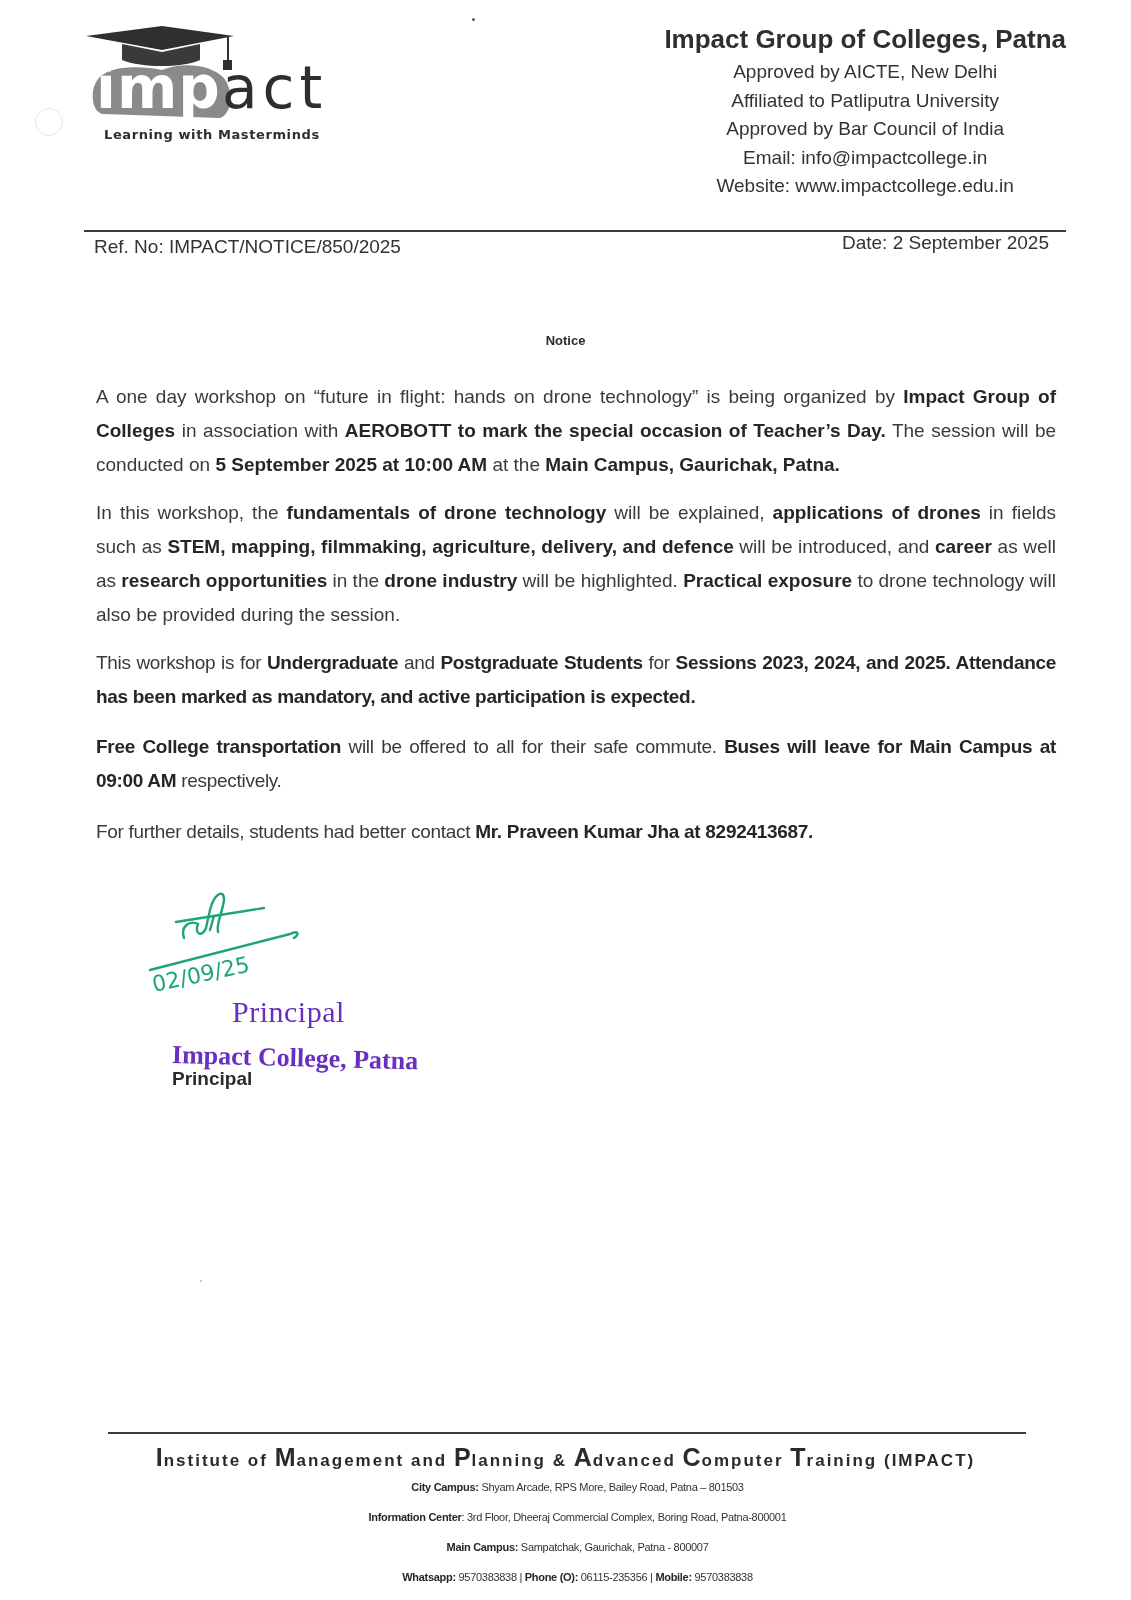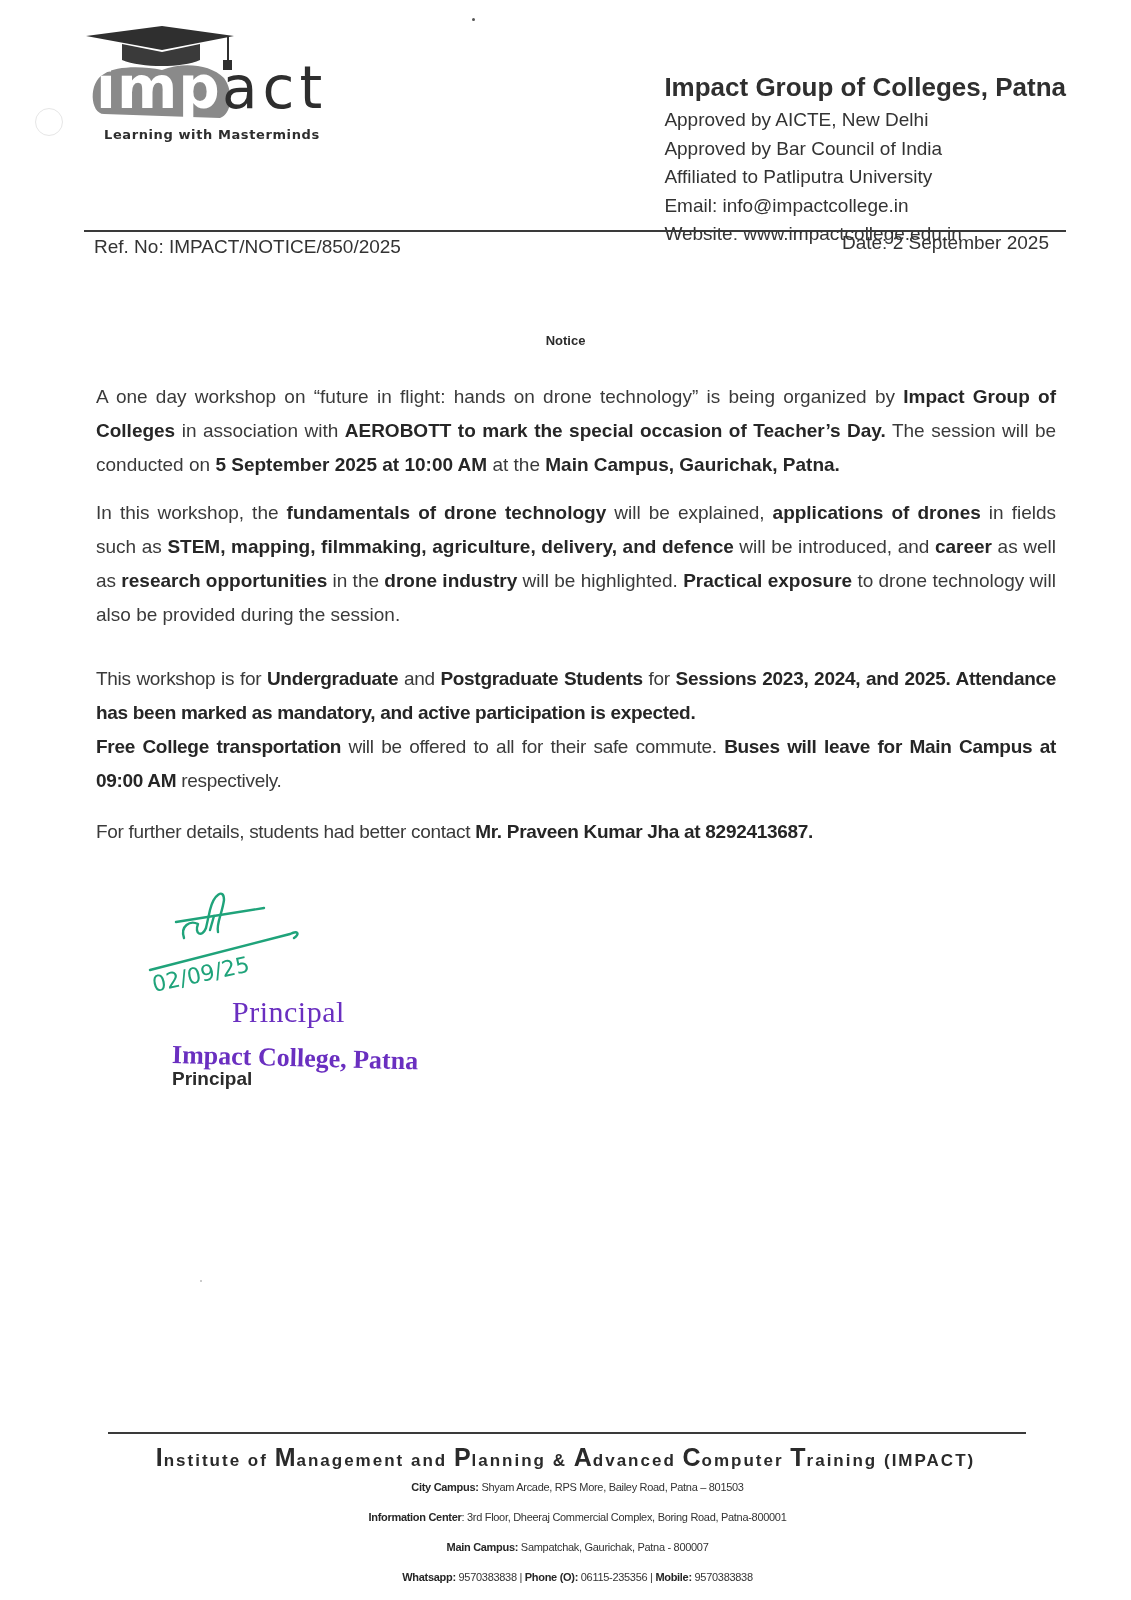--- a/index.html
+++ b/index.html
@@ -7,21 +7,21 @@
          font-family: "Liberation Sans", "DejaVu Sans", sans-serif; color: #2b2b2b; }
   .abs { position: absolute; }
 
   
   .logo { left: 82px; top: 22px; width: 290px; height: 130px; }
   .logo svg { position: absolute; left: 0; top: 0; }
   .logo-tagline { position: absolute; left: 22px; top: 105px; font-size: 13px; font-weight: bold;
                   letter-spacing: 0.6px; color: #2e2e2e; font-family: "DejaVu Sans", sans-serif; white-space: nowrap; }
 
   
-  .hdr { right: 65px; top: 20px; text-align: left; margin-top: 48px; }
+  .hdr { right: 65px; top: 20px; text-align: center; }
   .hdr-title { font-size: 26px; font-weight: bold; color: #2f2f2f; line-height: 38px; white-space: nowrap; }
   .hdr-line { font-size: 19px; line-height: 28.5px; color: #333; white-space: nowrap; }
 
   .rule { left: 84px; width: 982px; height: 2px; background: #3a3a3a; }
 
   .ref { left: 94px; top: 236px; font-size: 19px; color: #333; white-space: nowrap; }
   .date { right: 82px; top: 232px; font-size: 19px; color: #333; white-space: nowrap; }
 
   .notice-title { left: 0; width: 100%; top: 333px; text-align: center; font-size: 13px; font-weight: bold; color: #2b2b2b; }
   .para { position: absolute; left: 96px; width: 960px; font-size: 19px; line-height: 34px; color: #3a3a3a;
@@ -62,42 +62,42 @@
 
     <text x="14" y="86" font-family="DejaVu Sans, sans-serif" font-size="58" font-weight="bold" fill="#ffffff" letter-spacing="1">imp</text>
     <text x="140" y="86" font-family="DejaVu Sans, sans-serif" font-size="58" fill="#2e2e2e" letter-spacing="5">act</text>
   </svg>
   <div class="logo-tagline">Learning with Masterminds</div>
 </div>
 
 <div class="abs hdr">
   <div class="hdr-title">Impact Group of Colleges, Patna</div>
   <div class="hdr-line">Approved by AICTE, New Delhi</div>
+  <div class="hdr-line">Affiliated to Patliputra University</div>
   <div class="hdr-line">Approved by Bar Council of India</div>
-  <div class="hdr-line">Affiliated to Patliputra University</div>
   <div class="hdr-line">Email: info@impactcollege.in</div>
   <div class="hdr-line">Website: www.impactcollege.edu.in</div>
 </div>
 
 <div class="abs rule" style="top:230px;"></div>
 
 <div class="abs ref">Ref.  No: IMPACT/NOTICE/850/2025</div>
 <div class="abs date">Date: 2 September 2025</div>
 
 <div class="abs notice-title">Notice</div>
 
 <div class="para" style="top:380px;">
   <span>A one day workshop on “future in flight:  hands on drone technology” is being organized by </span><b>Impact Group of Colleges</b><span> in association with </span><b>AEROBOTT to mark the special occasion of Teacher’s Day.</b><span> The session will be conducted on </span><b>5 September 2025 at 10:00 AM</b><span> at the </span><b>Main Campus, Gaurichak, Patna.</b>
 </div>
 
 <div class="para" style="top:496px;">
   <span>In this workshop, the </span><b>fundamentals of drone technology</b><span> will be explained, </span><b>applications of drones</b><span> in fields such as </span><b>STEM, mapping, filmmaking, agriculture, delivery, and defence</b><span> will be introduced, and </span><b>career</b><span> as well as </span><b>research opportunities</b><span> in the </span><b>drone industry</b><span> will be highlighted. </span><b>Practical exposure</b><span> to drone technology will also be provided during the session.</span>
 </div>
 
-<div class="para cond" style="top:646px;margin-top:16px;">
+<div class="para cond" style="top:646px;">
   <span>This workshop is for </span><b>Undergraduate</b><span> and </span><b>Postgraduate Students</b><span> for </span><b>Sessions 2023, 2024, and 2025. Attendance has been marked as mandatory, and active participation is expected.</b>
 </div>
 
 <div class="para cond" style="top:730px;">
   <b>Free College transportation</b><span> will be offered to all for their safe commute. </span><b>Buses will leave for Main Campus at 09:00 AM</b><span> respectively.</span>
 </div>
 
 <div class="para cond" style="top:815px;">
   <span>For further details, students had better contact </span><b>Mr. Praveen Kumar Jha at 8292413687.</b>
 </div>

